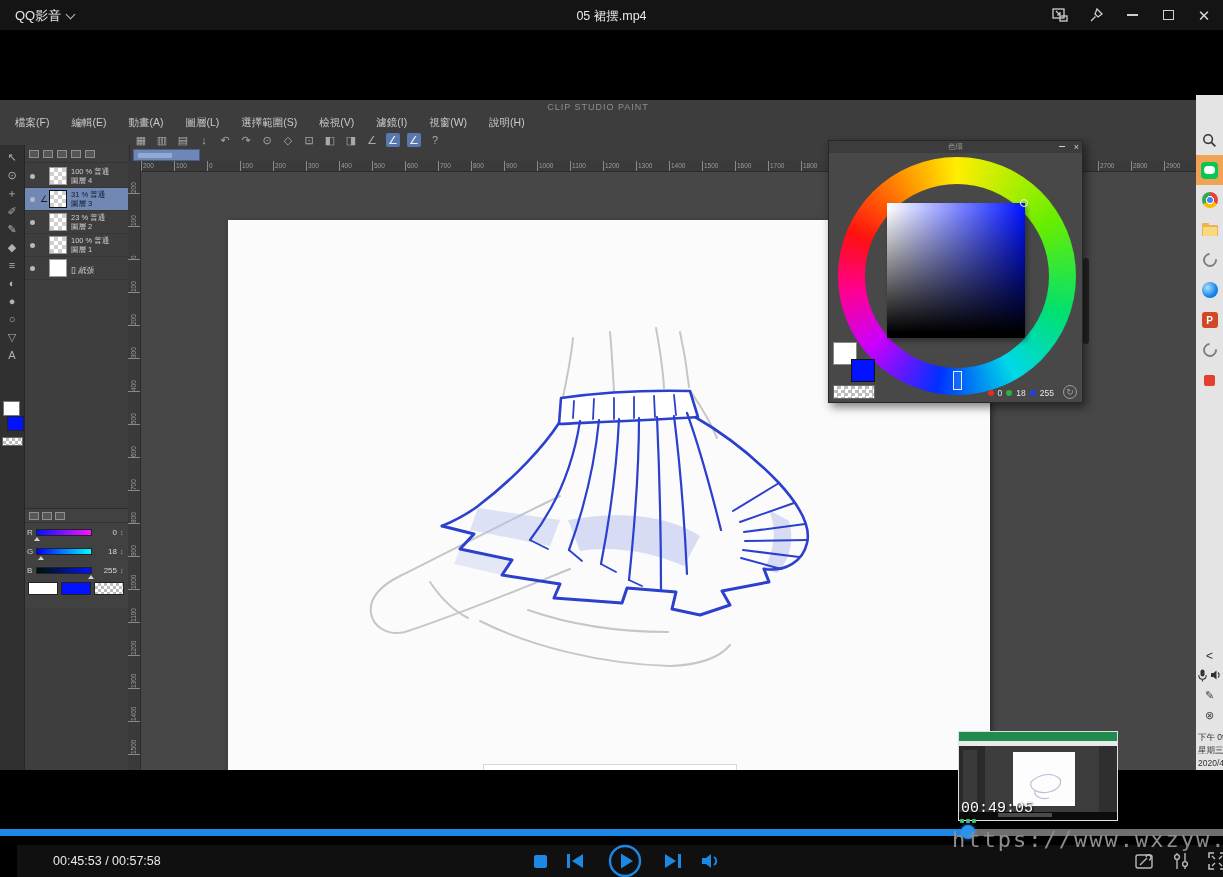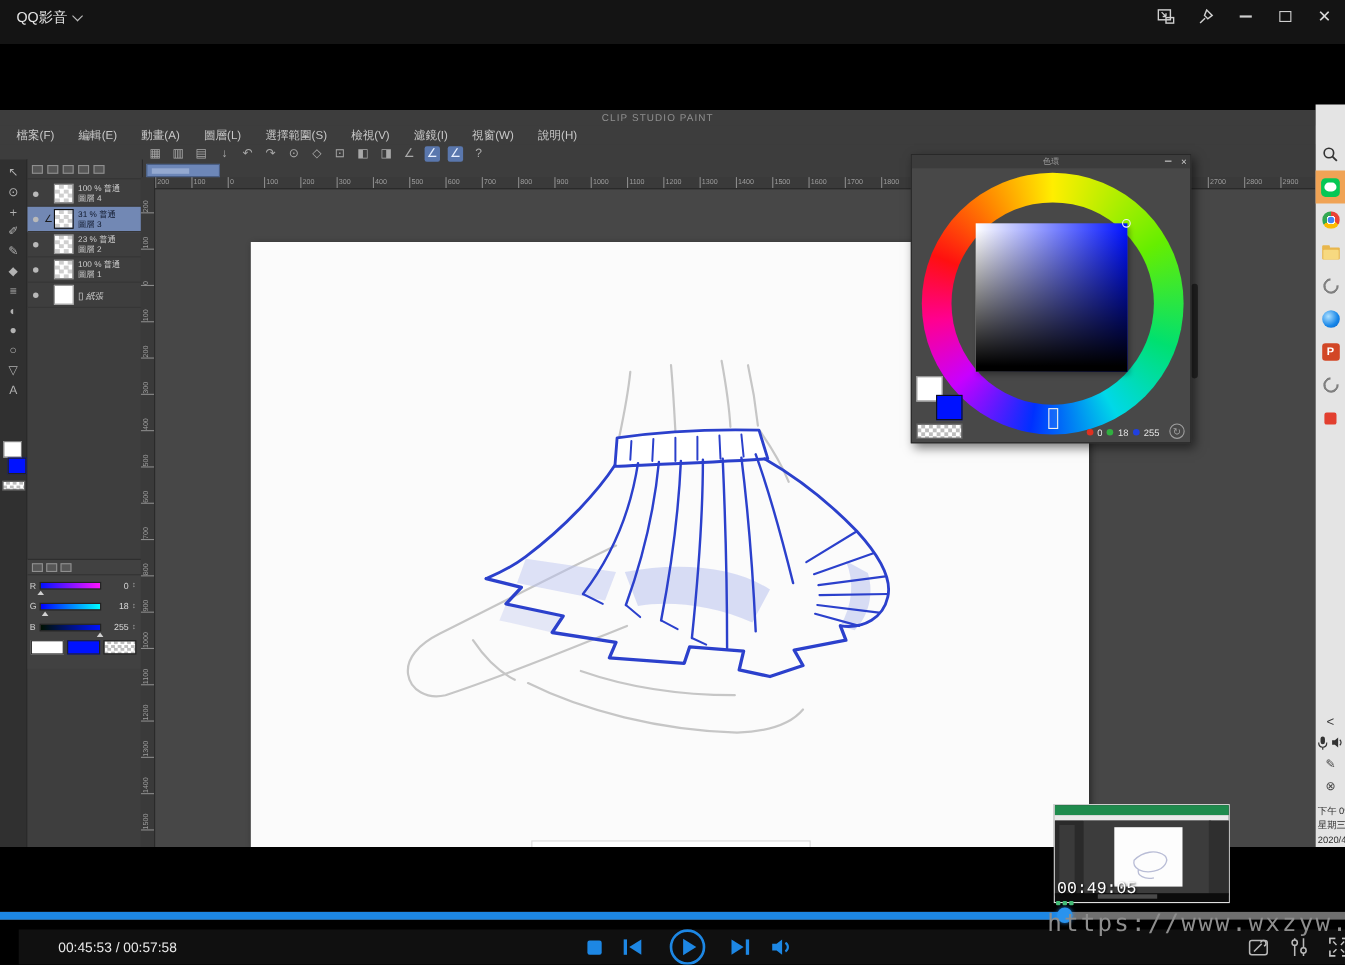--- a/index.html
+++ b/index.html
@@ -1,21 +1,21 @@
 <!DOCTYPE html>
 <html style="--sel-color: #0012ff; --accent: #1d87e4;"><head>
 <meta charset="utf-8">
 <style>
   html,body{margin:0;padding:0;background:#000;}
   #screen{position:relative;width:1223px;height:877px;background:#000;overflow:hidden;
     font-family:"Liberation Sans",sans-serif;color:#ddd;-webkit-font-smoothing:antialiased;}
   #screen *{box-sizing:border-box;}
 
   
-  .titlebar{position:absolute;left:0;top:0;width:1223px;height:40px;background:#141414;z-index:70;}
+  .titlebar{position:absolute;left:0;top:0;width:1223px;height:30px;background:#141414;z-index:70;}
   .app-name{position:absolute;left:15px;top:7px;font-size:13px;color:#e6e6e6;display:flex;align-items:center;gap:6px;}
   .chev-down{width:7px;height:7px;border-right:1.5px solid #bbb;border-bottom:1.5px solid #bbb;transform:rotate(45deg);margin-top:-3px;}
   .vid-title{position:absolute;left:0;right:0;top:8px;text-align:center;font-size:12.5px;color:#e8e8e8;}
   .win-btns{position:absolute;right:8px;top:0;height:30px;display:flex;align-items:center;gap:14px;}
   .wbtn{width:22px;height:22px;display:flex;align-items:center;justify-content:center;color:#cfcfcf;}
   .wbtn svg{display:block;}
   .min-glyph{width:11px;height:1.5px;background:#cfcfcf;}
   .max-glyph{width:11px;height:10px;border:1.4px solid #cfcfcf;}
   .close-glyph{font-size:15px;line-height:1;color:#d8d8d8;}
 
@@ -173,20 +173,21 @@
 </head>
 <body>
 
 <div id="screen">
 
   <div class="titlebar">
     <div class="app-name">
       <span>QQ影音</span>
       <span class="chev-down"></span>
     </div>
+    <div class="vid-title">05 裙摆.mp4</div>
     <div class="win-btns">
       <span class="wbtn">
         <svg width="16" height="14" viewBox="0 0 16 14">
           <rect x="1" y="1" width="11" height="9" fill="none" stroke="#cfcfcf" stroke-width="1.3"></rect>
           <rect x="8" y="8" width="7" height="5" fill="none" stroke="#cfcfcf" stroke-width="1.3"></rect>
           <path d="M4,3 L8,7 M8,7 L8,4 M8,7 L5,7" stroke="#cfcfcf" stroke-width="1.2" fill="none"></path>
         </svg>
       </span>
       <span class="wbtn">
         <svg width="15" height="15" viewBox="0 0 15 15">

